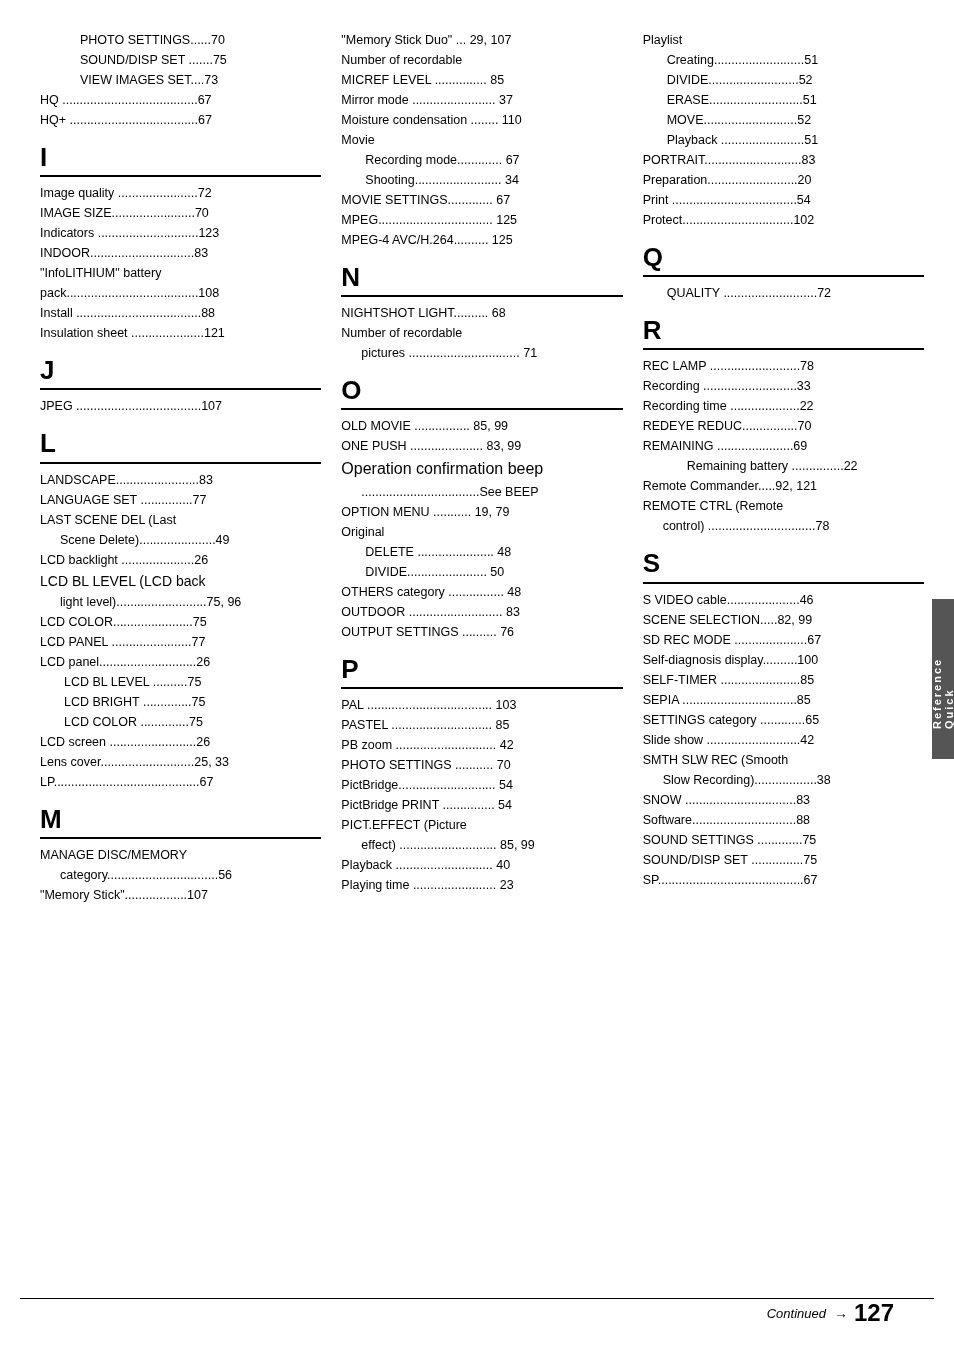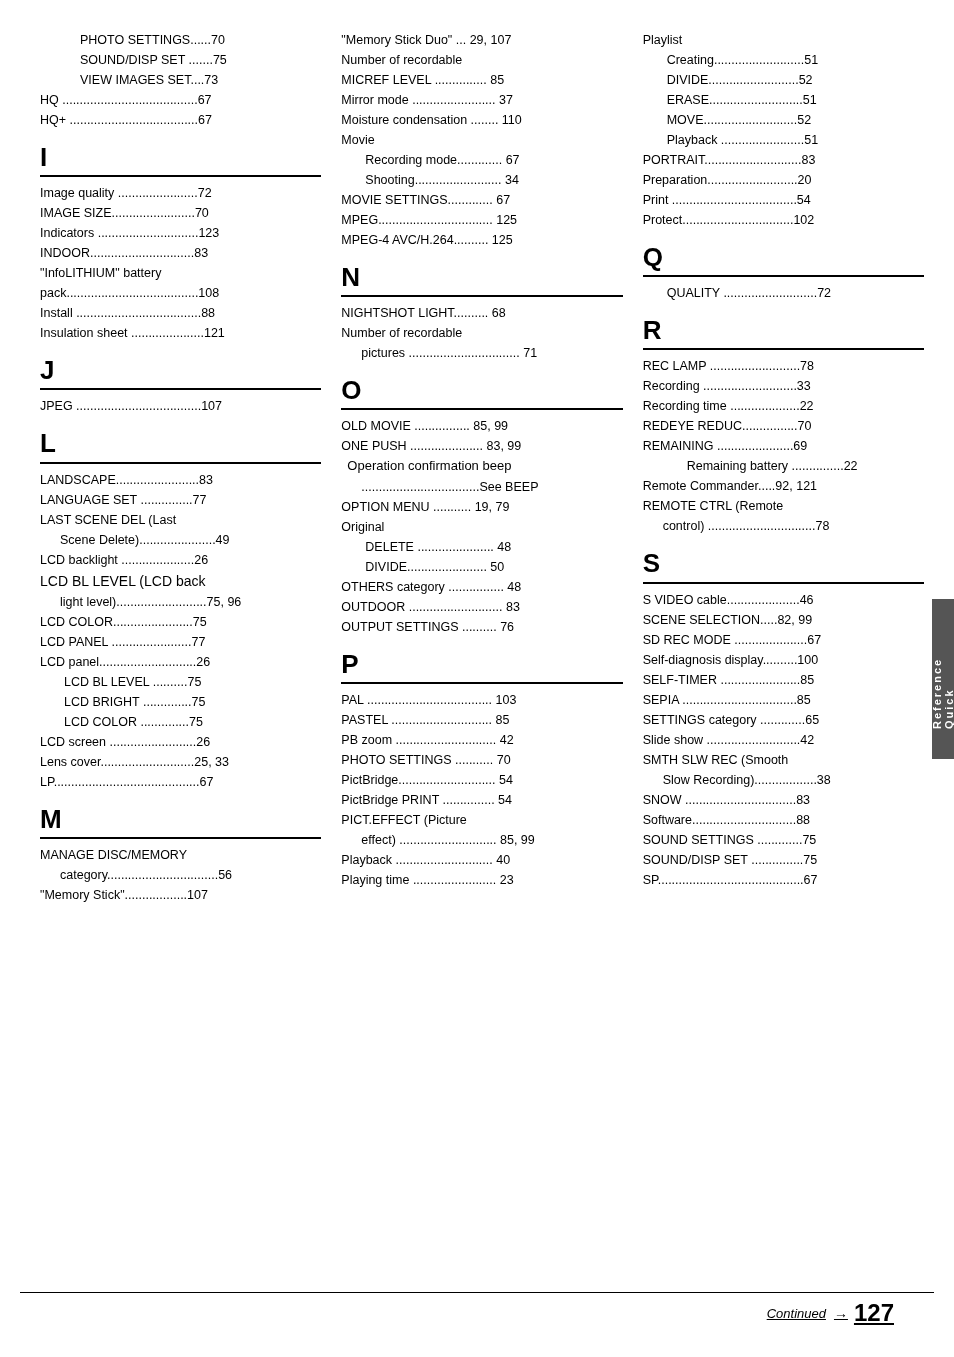--- a/index.html
+++ b/index.html
@@ -64,23 +64,21 @@
     }
 
     
     .footer {
       display: flex;
       flex-direction: row;
       justify-content: flex-end;
       align-items: center;
       border-top: 1px solid #000;
       margin-top: 18px;
-      padding-top: 6px;
       padding-right: 40px;
-      text-decoration: underline;
     }
     .footer-continued {
       font-style: italic;
       font-size: 13px;
       margin-right: 8px;
     }
     .footer-arrow {
       font-size: 14px;
       margin-right: 6px;
     }
@@ -155,21 +153,21 @@
       <div style="line-height:1.6; font-size:12.5px;">MPEG-4 AVC/H.264.......... 125</div>
 
       <div class="section-header">N</div>
       <div style="line-height:1.6; font-size:12.5px;">NIGHTSHOT LIGHT.......... 68</div>
       <div style="line-height:1.6; font-size:12.5px;">Number of recordable</div>
       <div style="padding-left:20px; line-height:1.6; font-size:12.5px;">pictures ................................ 71</div>
 
       <div class="section-header">O</div>
       <div style="line-height:1.6; font-size:12.5px;">OLD MOVIE ................ 85, 99</div>
       <div style="line-height:1.6; font-size:12.5px;">ONE PUSH ..................... 83, 99</div>
-      <div style="line-height:1.6; font-size:13px;margin-left:6px;">Operation confirmation beep</div>
+      <div style="line-height:1.6; font-size:16px;">Operation confirmation beep</div>
       <div style="padding-left:20px; line-height:1.6; font-size:12.5px;">..................................See BEEP</div>
       <div style="line-height:1.6; font-size:12.5px;">OPTION MENU ........... 19, 79</div>
       <div style="line-height:1.6; font-size:12.5px;">Original</div>
       <div style="padding-left:24px; line-height:1.6; font-size:12.5px;">DELETE ...................... 48</div>
       <div style="padding-left:24px; line-height:1.6; font-size:12.5px;">DIVIDE....................... 50</div>
       <div style="line-height:1.6; font-size:12.5px;">OTHERS category ................ 48</div>
       <div style="line-height:1.6; font-size:12.5px;">OUTDOOR ........................... 83</div>
       <div style="line-height:1.6; font-size:12.5px;">OUTPUT SETTINGS .......... 76</div>
 
       <div class="section-header">P</div>

